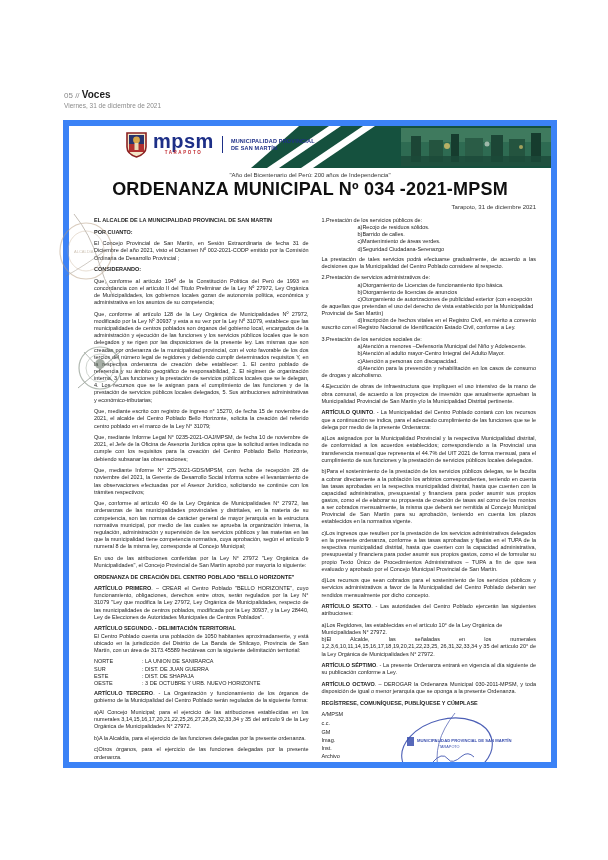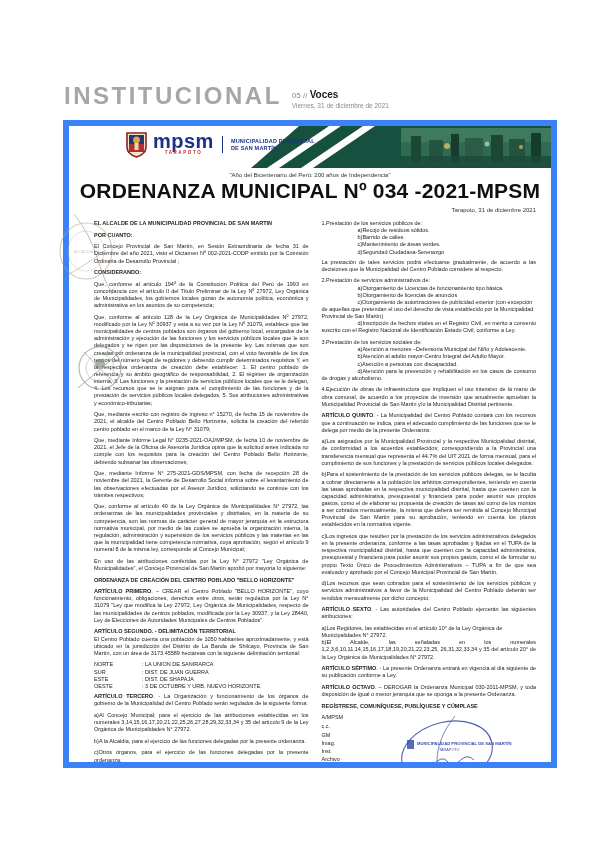--- a/index.html
+++ b/index.html
@@ -20,21 +20,21 @@
   .band{position:relative;height:42px;background:#fff;}
   .banner-svg{position:absolute;right:0;top:0;}
   .logo-row{position:absolute;left:56px;top:5px;display:flex;align-items:center;gap:5px;z-index:2;}
   .logo-mid{display:flex;flex-direction:column;align-items:center;line-height:1;}
   .mpsm{font-size:20px;font-weight:bold;color:#1d2f87;letter-spacing:.5px;line-height:.85;}
   .tarapoto{font-size:4.5px;color:#c0272d;font-weight:bold;letter-spacing:1.6px;margin-top:1px;}
   .logo-bar{width:1px;height:17px;background:#1d2f87;margin:0 3px;}
   .org{font-size:5.5px;font-weight:bold;color:#1d2f87;line-height:1.2;letter-spacing:.2px;}
   
   .motto{text-align:center;font-size:6px;color:#333;margin-top:4px;}
-  .doc-title{text-align:center;font-size:21px;font-weight:bold;color:#101010;margin-top:1px;letter-spacing:.2px;}
+  .doc-title{text-align:center;font-size:18px;font-weight:bold;color:#101010;margin-top:1px;letter-spacing:.2px;}
   .dateline{text-align:right;font-size:6px;color:#333;margin:4px 15px 0 0;}
   
   .cols{display:flex;gap:13px;padding:7px 15px 0 25px;}
   .col{flex:1;min-width:0;}
   .blk{margin:0 0 4.5px;font-size:5.5px;line-height:1.3;color:#222;text-align:justify;}
   .h{font-weight:bold;text-align:left;}
   .hline{font-weight:bold;text-align:left;margin:0;}
   .line{margin:0;text-align:left;}
   .ind2{padding-left:36px;}
   .ti2{text-indent:36px;}
@@ -45,21 +45,20 @@
   .closing{display:flex;margin-top:2px;}
   .initials .blk{margin:0 0 1.5px;text-align:left;}
   .stamp-wrap{margin-left:34px;margin-top:-6px;}
   
   .margin-seals{position:absolute;left:44px;top:196px;z-index:3;}
 </style>
 </head>
 <body>
 
 <div class="page-head">
-  <div class="section-title">INSTITUCIONAL</div>
   <div class="edition">
     <div class="ed-top">
       <span>05</span>
       <span>//</span>
       <span class="nm">Voces</span>
     </div>
     <div class="ed-date">Viernes, 31 de diciembre de 2021</div>
   </div>
 </div>
 

